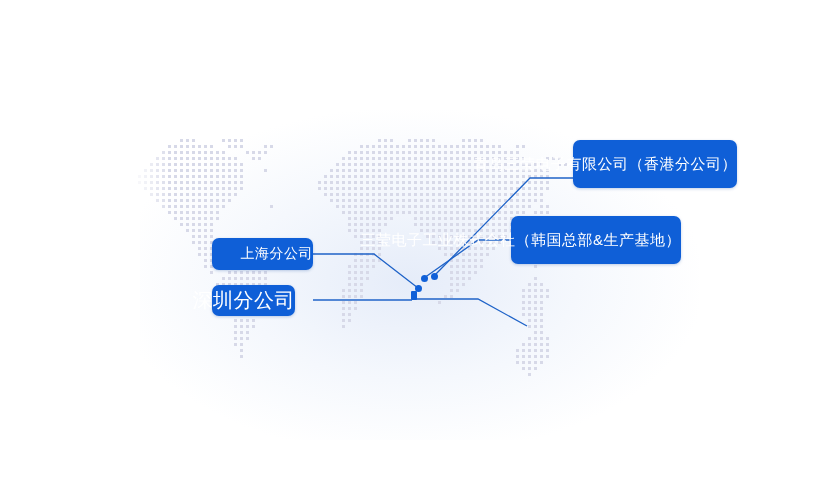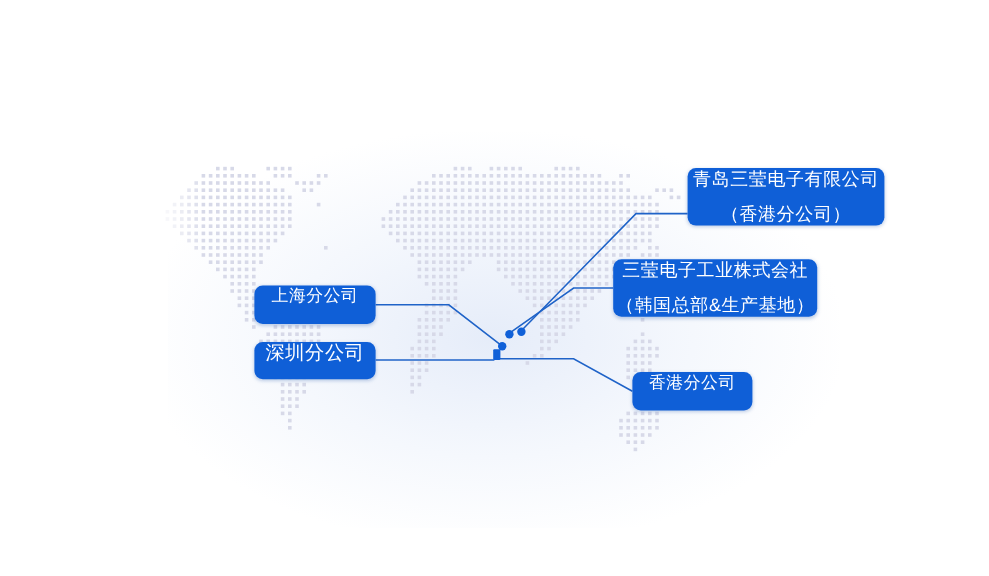--- a/index.html
+++ b/index.html
@@ -31,35 +31,35 @@
     position:absolute;left:0;top:0;
     width:824px;height:480px;
     pointer-events:none;
   }
   .badge{
     position:absolute;
     background:#0f5fd7;
     color:#ffffff;
     border-radius:7px;
     display:flex;
-    flex-direction:column;
+    flex-direction:row;
     align-items:center;
-    justify-content:space-between;
+    justify-content:flex-end;
     box-sizing:border-box;
     line-height:1.28;
     letter-spacing:.5px;
     white-space:nowrap;
     box-shadow:0 1px 3px rgba(16,70,160,.25);
     cursor:pointer;
   }
   .badge .l1,.badge .l2{display:block;}
   #badge-qingdao{left:573px;top:140px;width:164px;height:48px;font-size:15px;}
   #badge-korea{left:511px;top:216px;width:170px;height:48px;font-size:15px;}
   #badge-shanghai{left:212px;top:238px;width:101px;height:32px;font-size:14px;}
-  #badge-shenzhen{left:212px;top:285px;width:101px;height:31px;font-size:16px;}
+  #badge-shenzhen{left:212px;top:285px;width:83px;height:31px;font-size:20px;}
   #badge-hongkong{left:527px;top:310px;width:100px;height:32px;font-size:14px;}
   .marker{
     position:absolute;
     width:7px;height:7px;
     margin-left:-3.5px;margin-top:-3.5px;
     background:#1060d8;
     border-radius:50%;
     cursor:pointer;
   }
   .marker.sq{border-radius:1px;width:6px;height:9px;margin-top:-4.5px;margin-left:-3px;}
@@ -1173,17 +1173,14 @@
 
   <div class="badge" id="badge-korea">
     <span class="l1">三莹电子工业株式会社</span>
     <span class="l2">（韩国总部&amp;生产基地）</span>
   </div>
 
   <div class="badge" id="badge-shenzhen">
     <span class="l1">深圳分公司</span>
   </div>
 
-  <div class="badge" id="badge-hongkong">
-    <span class="l1">香港分公司</span>
-  </div>
 
 </div>
 
 </body></html>

